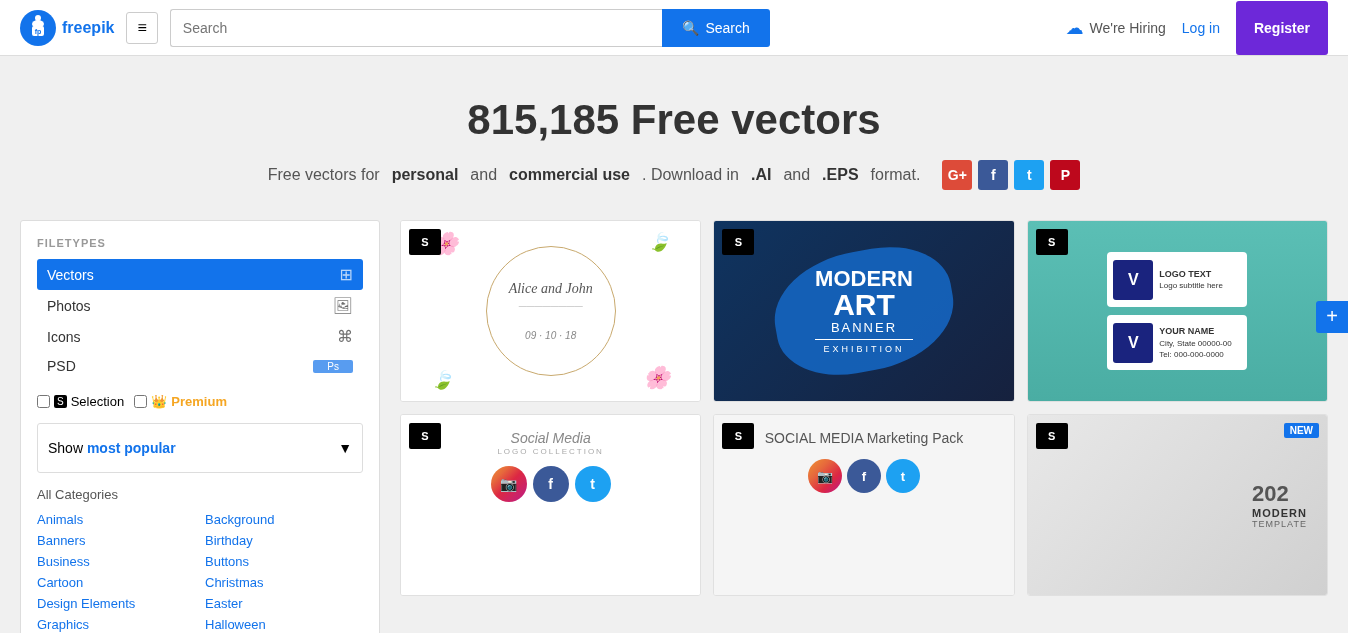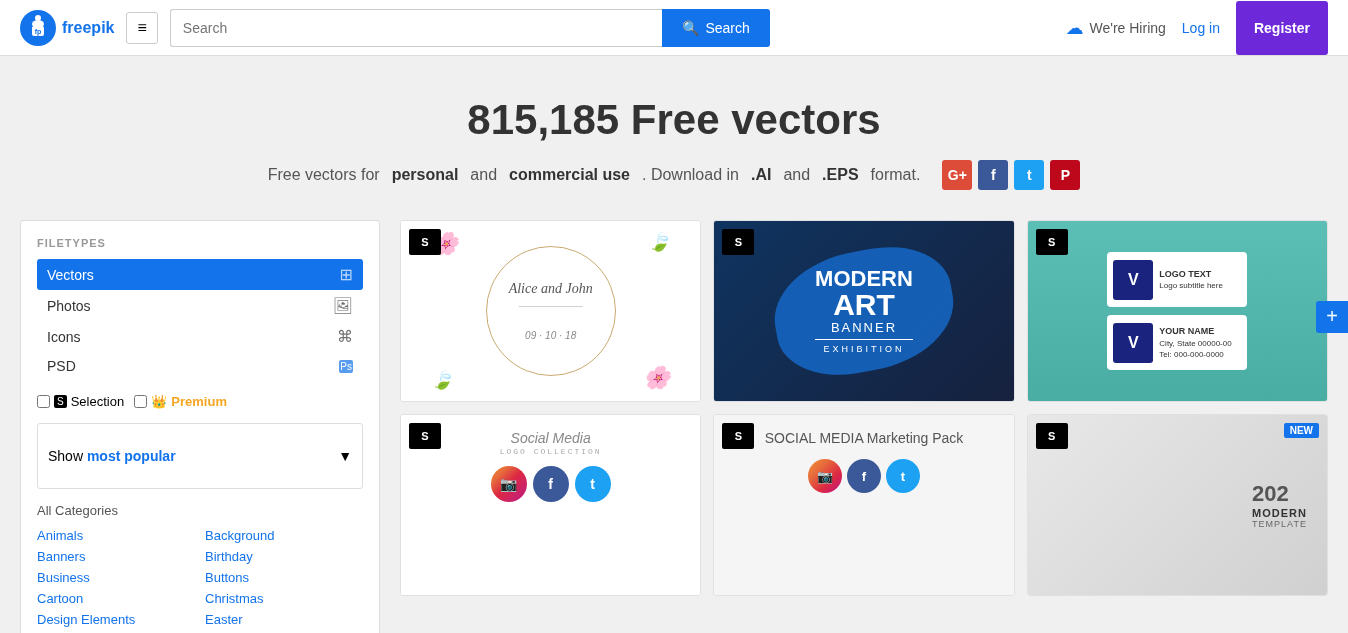--- a/index.html
+++ b/index.html
@@ -203,21 +203,21 @@
     .checkbox-label input { cursor: pointer; }
     .premium-label {
       color: #f5a623;
       font-weight: bold;
     }
     .premium-crown { color: #f5a623; }
     .show-popular {
       display: flex;
       align-items: center;
       justify-content: space-between;
-      padding: 24px 10px;
+      padding: 16px 10px;
       border: 1px solid #ddd;
       border-radius: 3px;
       cursor: pointer;
       margin-bottom: 14px;
       font-size: 14px;
     }
     .show-popular span strong { color: #1273eb; }
     .categories-section { font-size: 13px; }
     .all-categories {
       color: #555;
@@ -435,21 +435,20 @@
       font-style: italic;
       font-size: 14px;
       color: #888;
       text-align: center;
       line-height: 1.2;
     }
     .social-subtitle-text {
       font-size: 8px;
       color: #aaa;
       letter-spacing: 2px;
-      font-family: Liberation Mono, monospace;
     }
     .social-icons-row {
       display: flex;
       gap: 6px;
       margin-top: 10px;
     }
     .soc-circle {
       width: 36px;
       height: 36px;
       border-radius: 50%;
@@ -610,21 +609,21 @@
       <div class="filetype-item">
         <span>Photos</span>
         <span class="filetype-icon">🖼</span>
       </div>
       <div class="filetype-item">
         <span>Icons</span>
         <span class="filetype-icon">⌘</span>
       </div>
       <div class="filetype-item">
         <span>PSD</span>
-        <span class="filetype-icon" style="font-size:10px;background:#1273eb;color:#fff;padding:1px 1px;border-radius:2px;">Ps</span>
+        <span class="filetype-icon" style="font-size:10px;background:#1273eb;color:#fff;padding:1px 14px;border-radius:2px;">Ps</span>
       </div>
     </div>
 
     <div class="filter-row">
       <label class="checkbox-label">
         <input type="checkbox" style="">
         <span style="font-size:10px;background:#000;color:#fff;padding:1px 3px;border-radius:2px;">S</span>
         <span>Selection</span>
       </label>
       <label class="checkbox-label">

